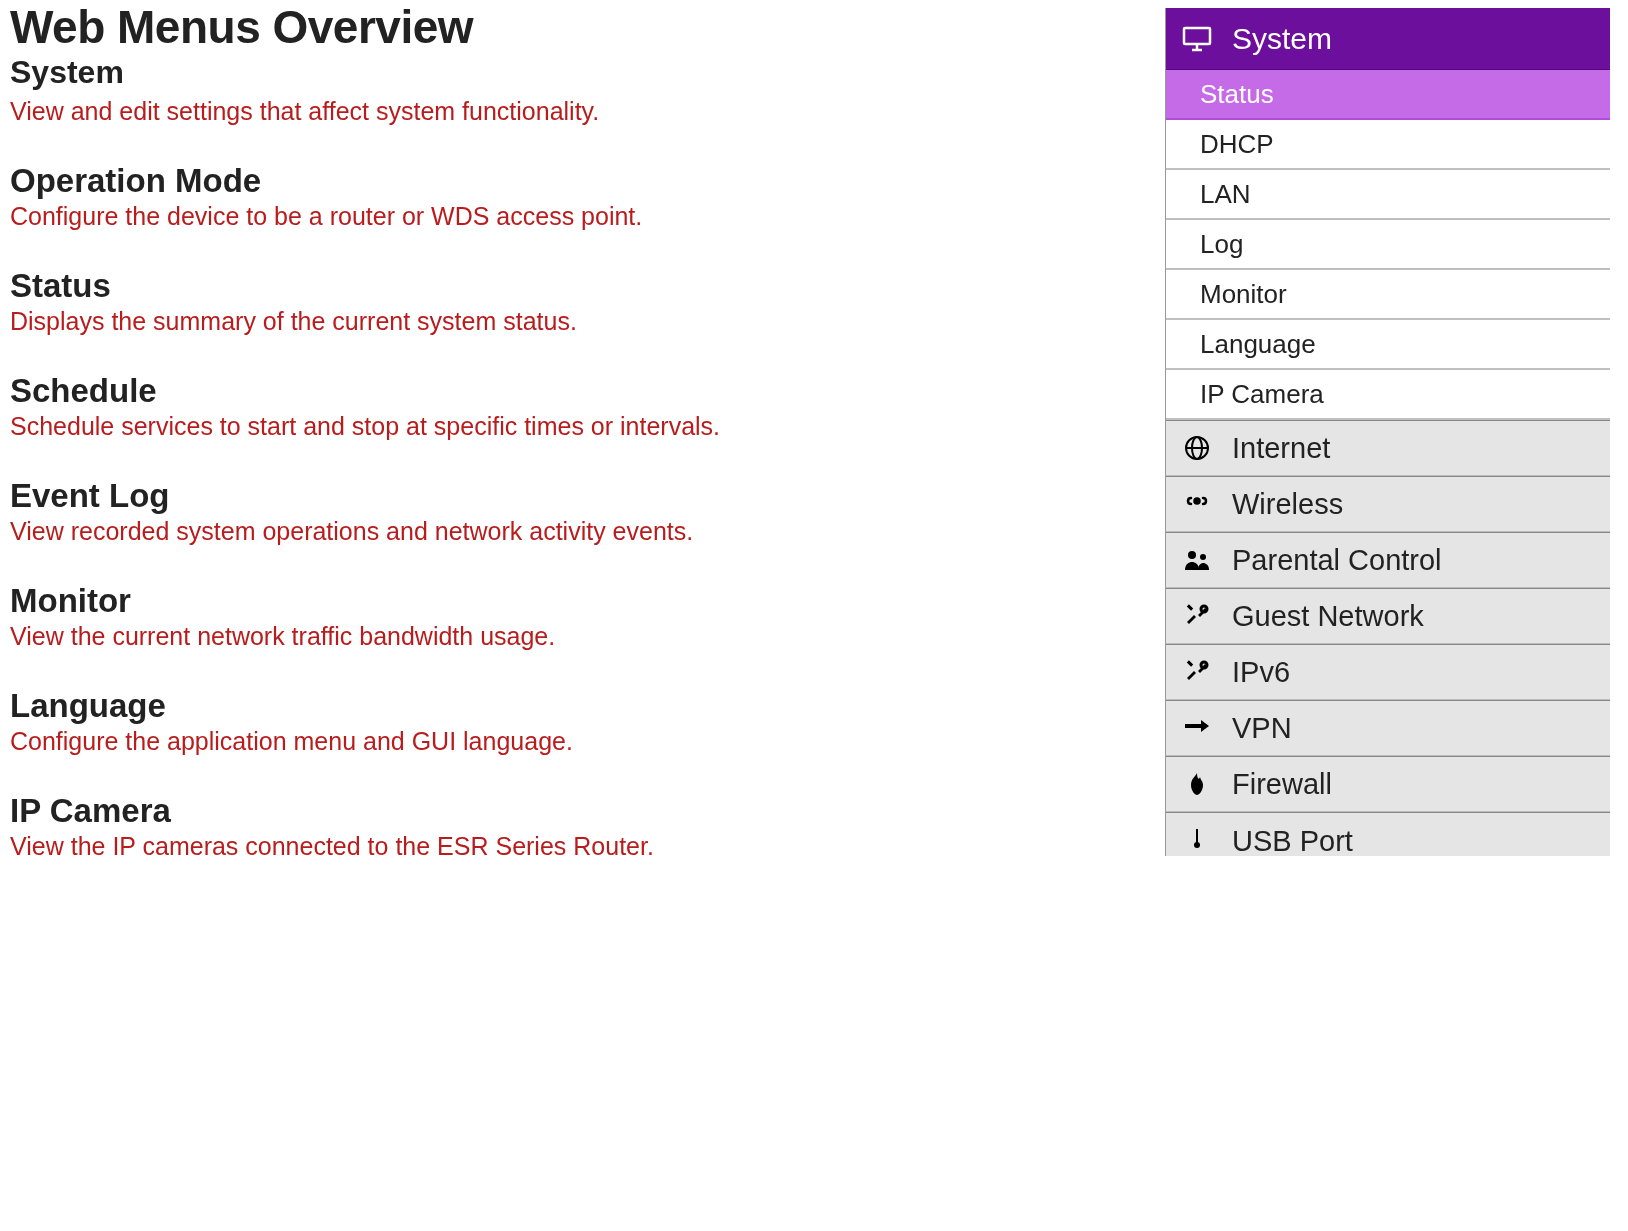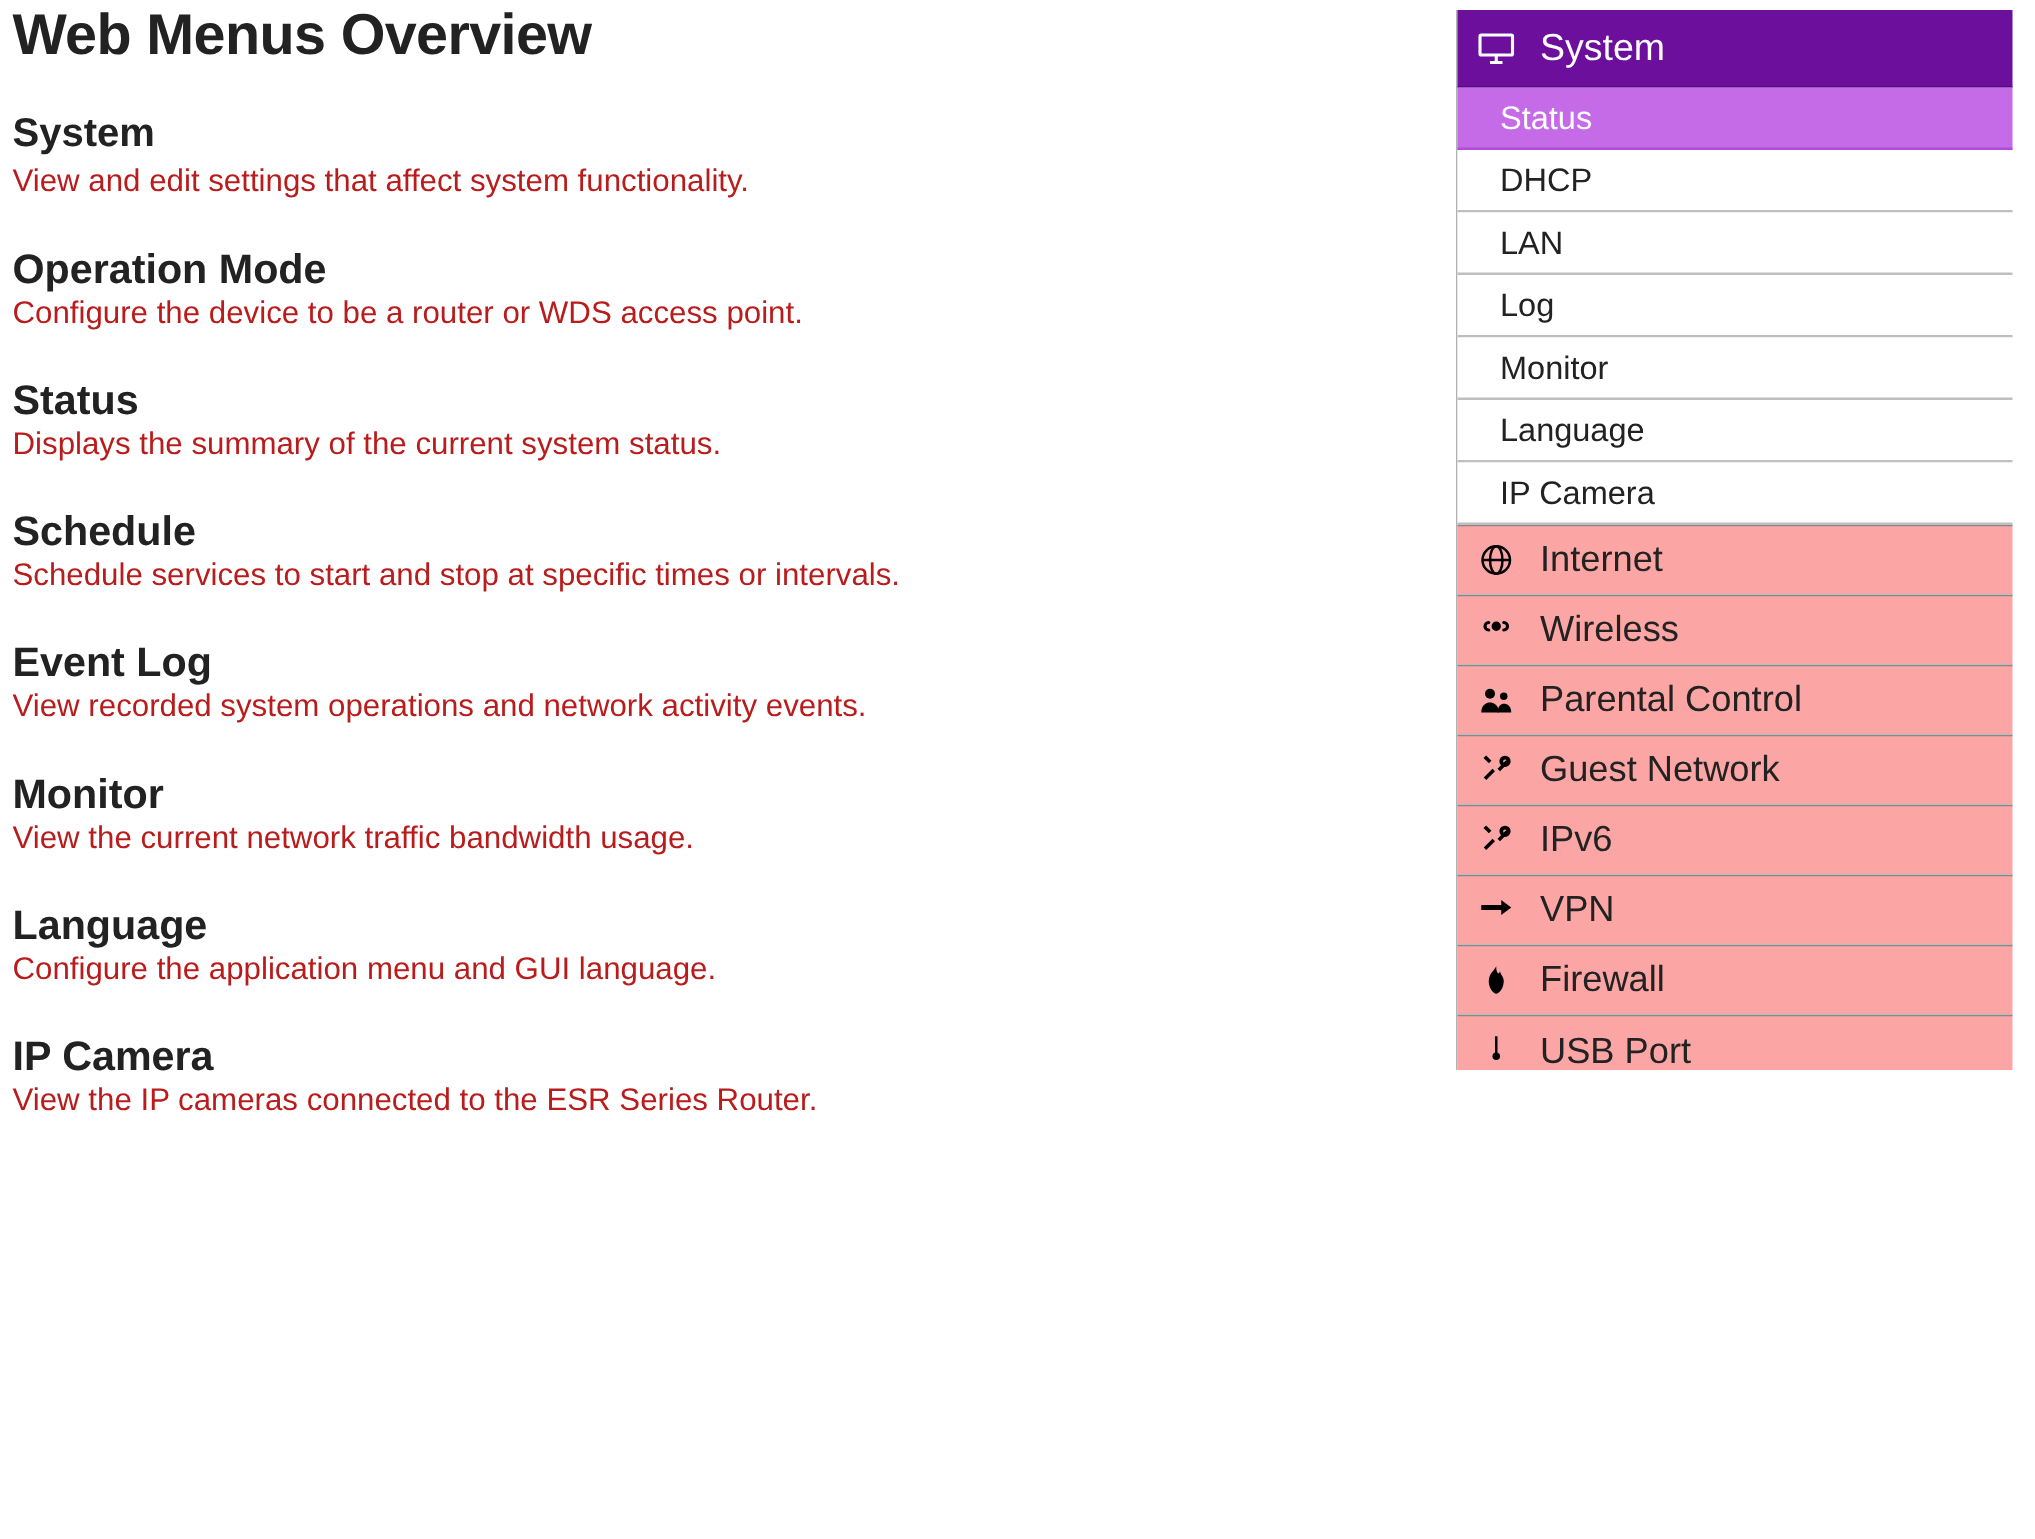--- a/index.html
+++ b/index.html
@@ -15,21 +15,20 @@
     height: 1231px;
     padding: 0 0 0 10px;
   }
   .content { width: 860px; }
   .title {
     font-size: 46px;
     font-weight: 700;
     letter-spacing: -0.5px;
     color: #222;
     margin-top: 0;
-    margin-bottom: 34px;
     font-family: "Arial Narrow", "Segoe UI", Arial, sans-serif;
     font-stretch: condensed;
   }
   .section-heading {
     font-size: 32px;
     font-weight: 700;
     color: #222;
     margin-bottom: 6px;
     font-family: "Arial Narrow", Arial, sans-serif;
     font-stretch: condensed;
@@ -90,21 +89,21 @@
     padding-left: 34px;
     font-size: 26px;
     border-bottom: 2px solid #bfbfbf;
   }
   .submenu-item.active {
     background: #c56be8;
     color: #fff;
     border-bottom: 2px solid #b04ed9;
   }
   .top-item {
-    background: #fca5a5;
+    background: #e5e5e5;
     color: #222;
     height: 56px;
     display: flex;
     align-items: center;
     gap: 18px;
     padding-left: 14px;
     font-size: 29px;
     border-top: 1px solid #888;
     border-bottom: 1px solid #bbb;
   }

